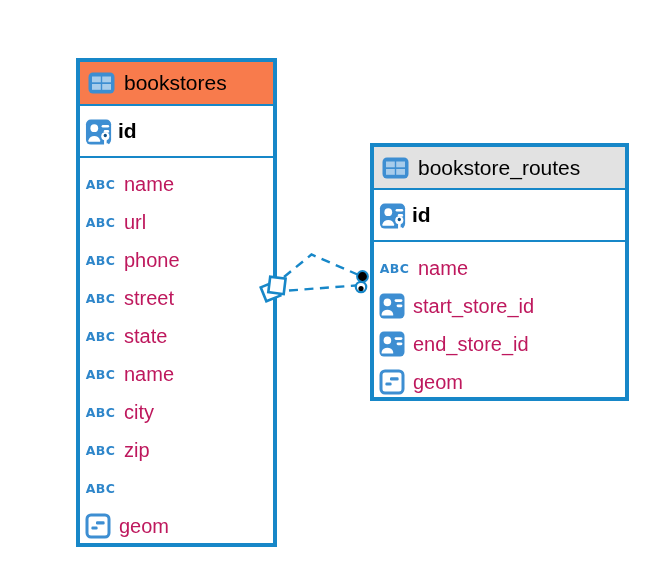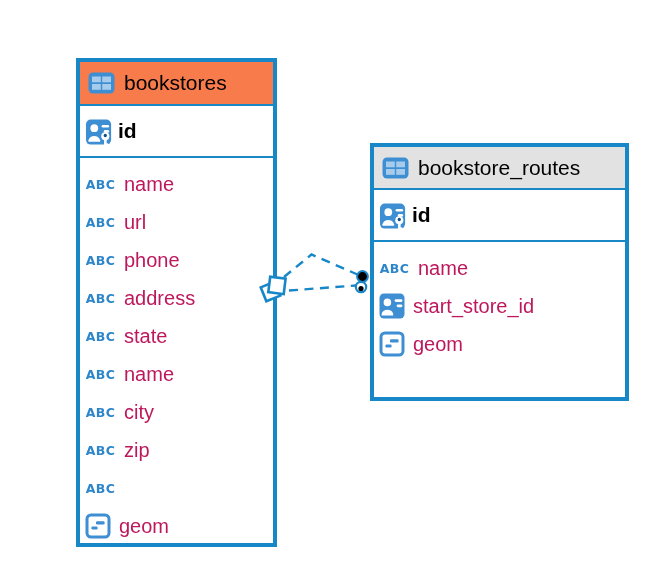--- a/index.html
+++ b/index.html
@@ -102,21 +102,21 @@
       <div class="col-row">
         <span class="abc">ABC</span>
         <span class="col-label">url</span>
       </div>
       <div class="col-row">
         <span class="abc">ABC</span>
         <span class="col-label">phone</span>
       </div>
       <div class="col-row">
         <span class="abc">ABC</span>
-        <span class="col-label">address</span>
+        <span class="col-label">street</span>
       </div>
       <div class="col-row">
         <span class="abc">ABC</span>
         <span class="col-label">state</span>
       </div>
       <div class="col-row">
         <span class="abc">ABC</span>
         <span class="col-label">name</span>
       </div>
       <div class="col-row">
@@ -158,20 +158,26 @@
         <span class="col-label">name</span>
       </div>
       <div class="col-row">
         <svg class="ic ic-26">
             <use href="#i-ref"></use>
           </svg>
         <span class="col-label">start_store_id</span>
       </div>
       <div class="col-row">
         <svg class="ic ic-26">
+            <use href="#i-ref"></use>
+          </svg>
+        <span class="col-label">end_store_id</span>
+      </div>
+      <div class="col-row">
+        <svg class="ic ic-26">
             <use href="#i-geom"></use>
           </svg>
         <span class="col-label">geom</span>
       </div>
     </div>
   </div>
 
   <svg class="overlay" viewBox="0 0 654 570">
     <path class="rel-dash" d="M 284 277 L 311.5 254.5 L 357.5 274.5"></path>
     <path class="rel-dash" d="M 289 290.5 L 356 285.5"></path>

